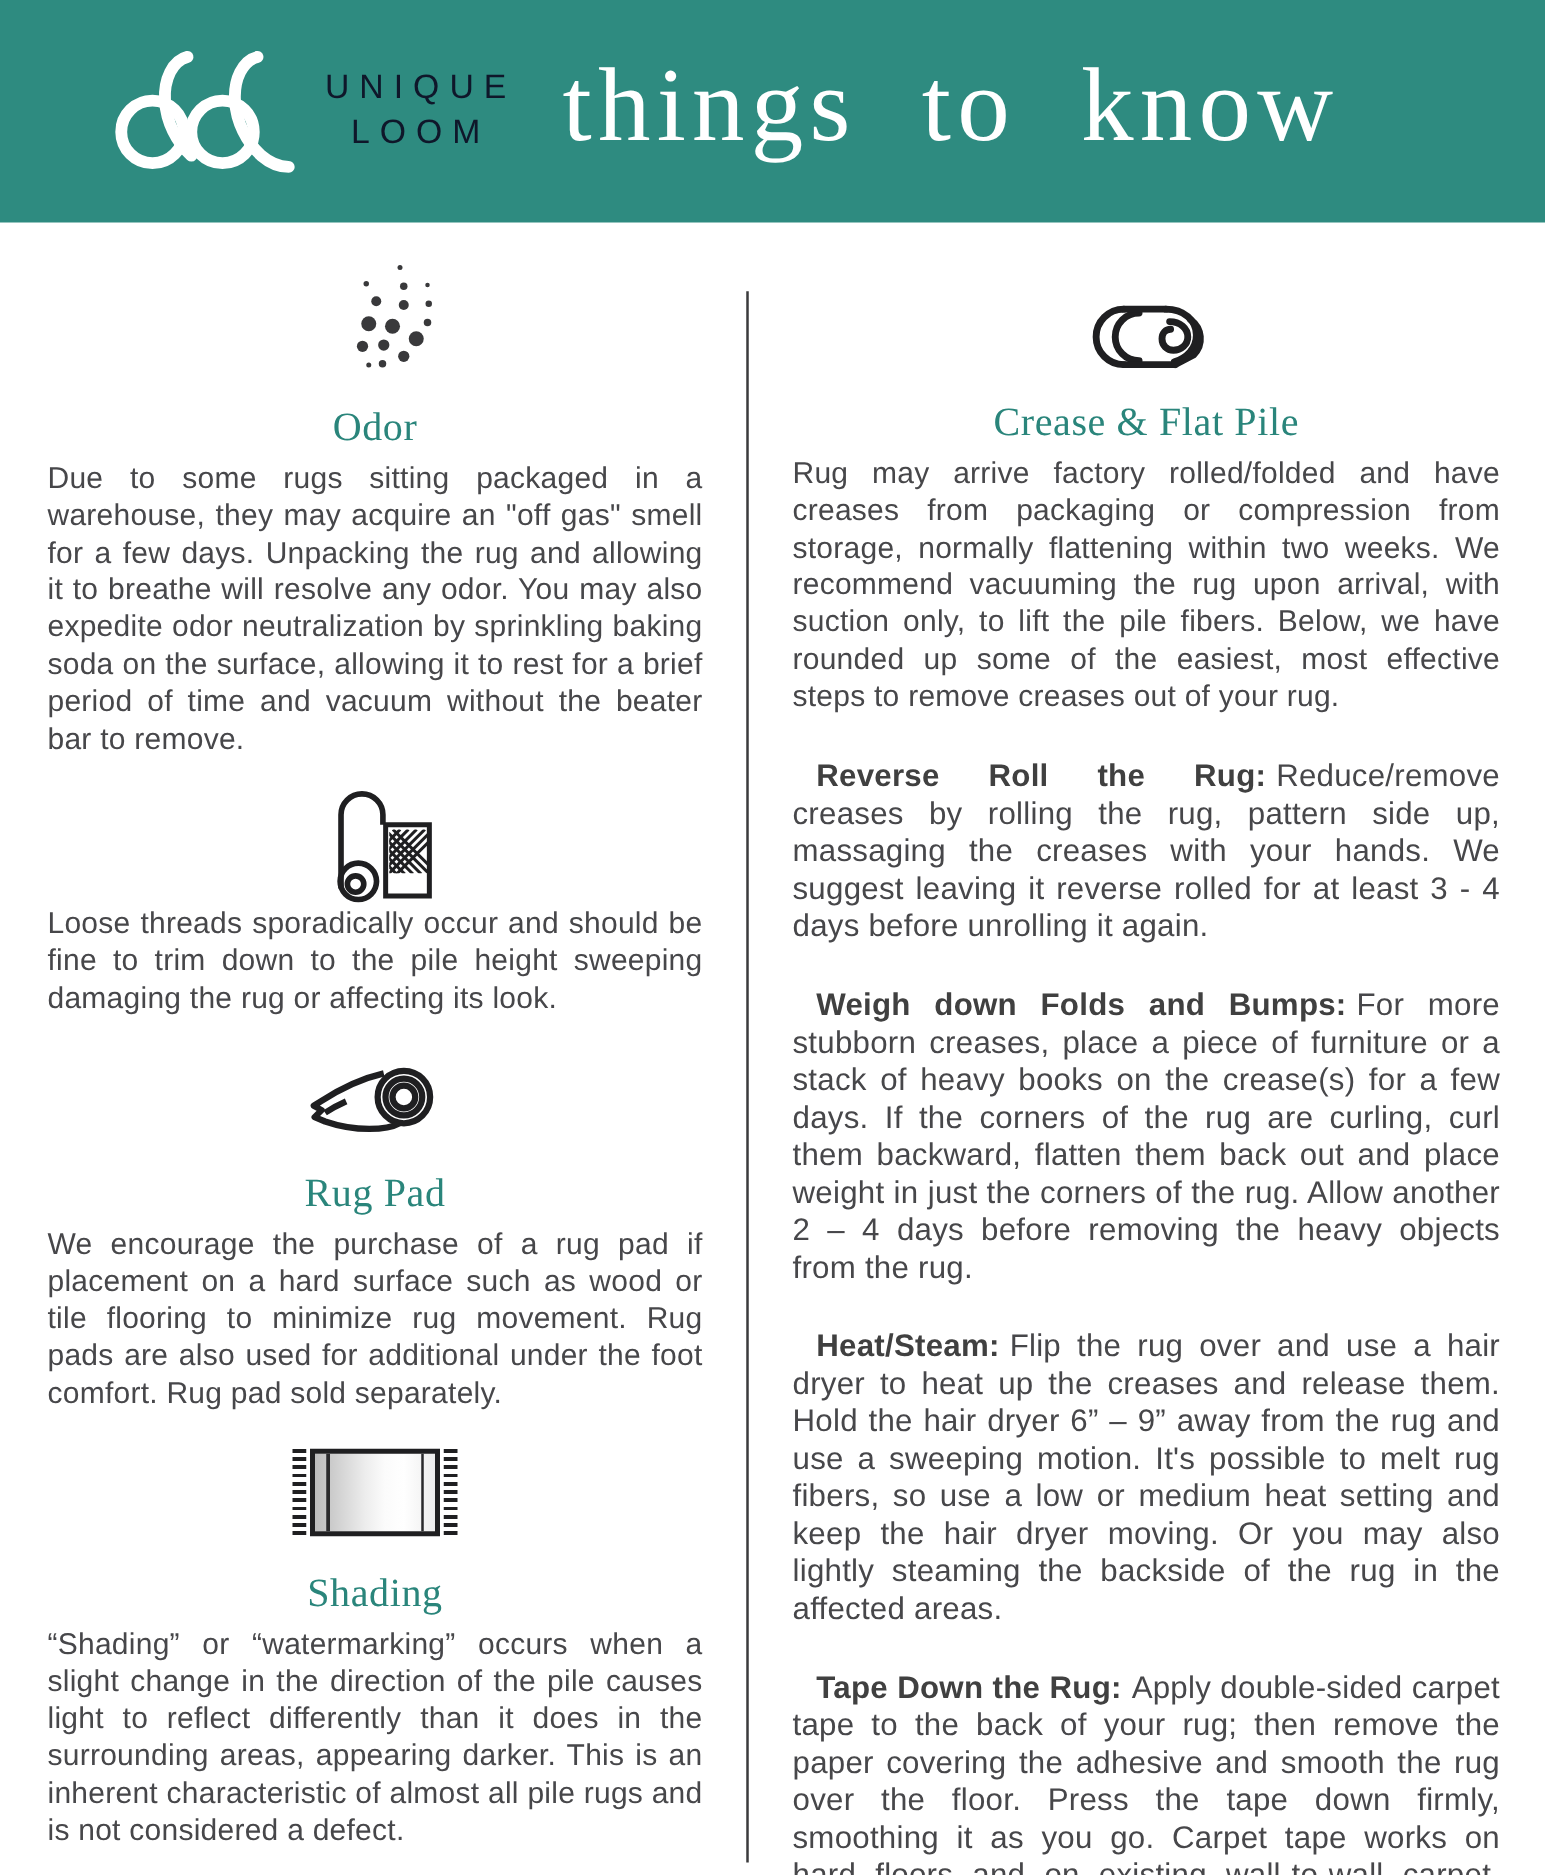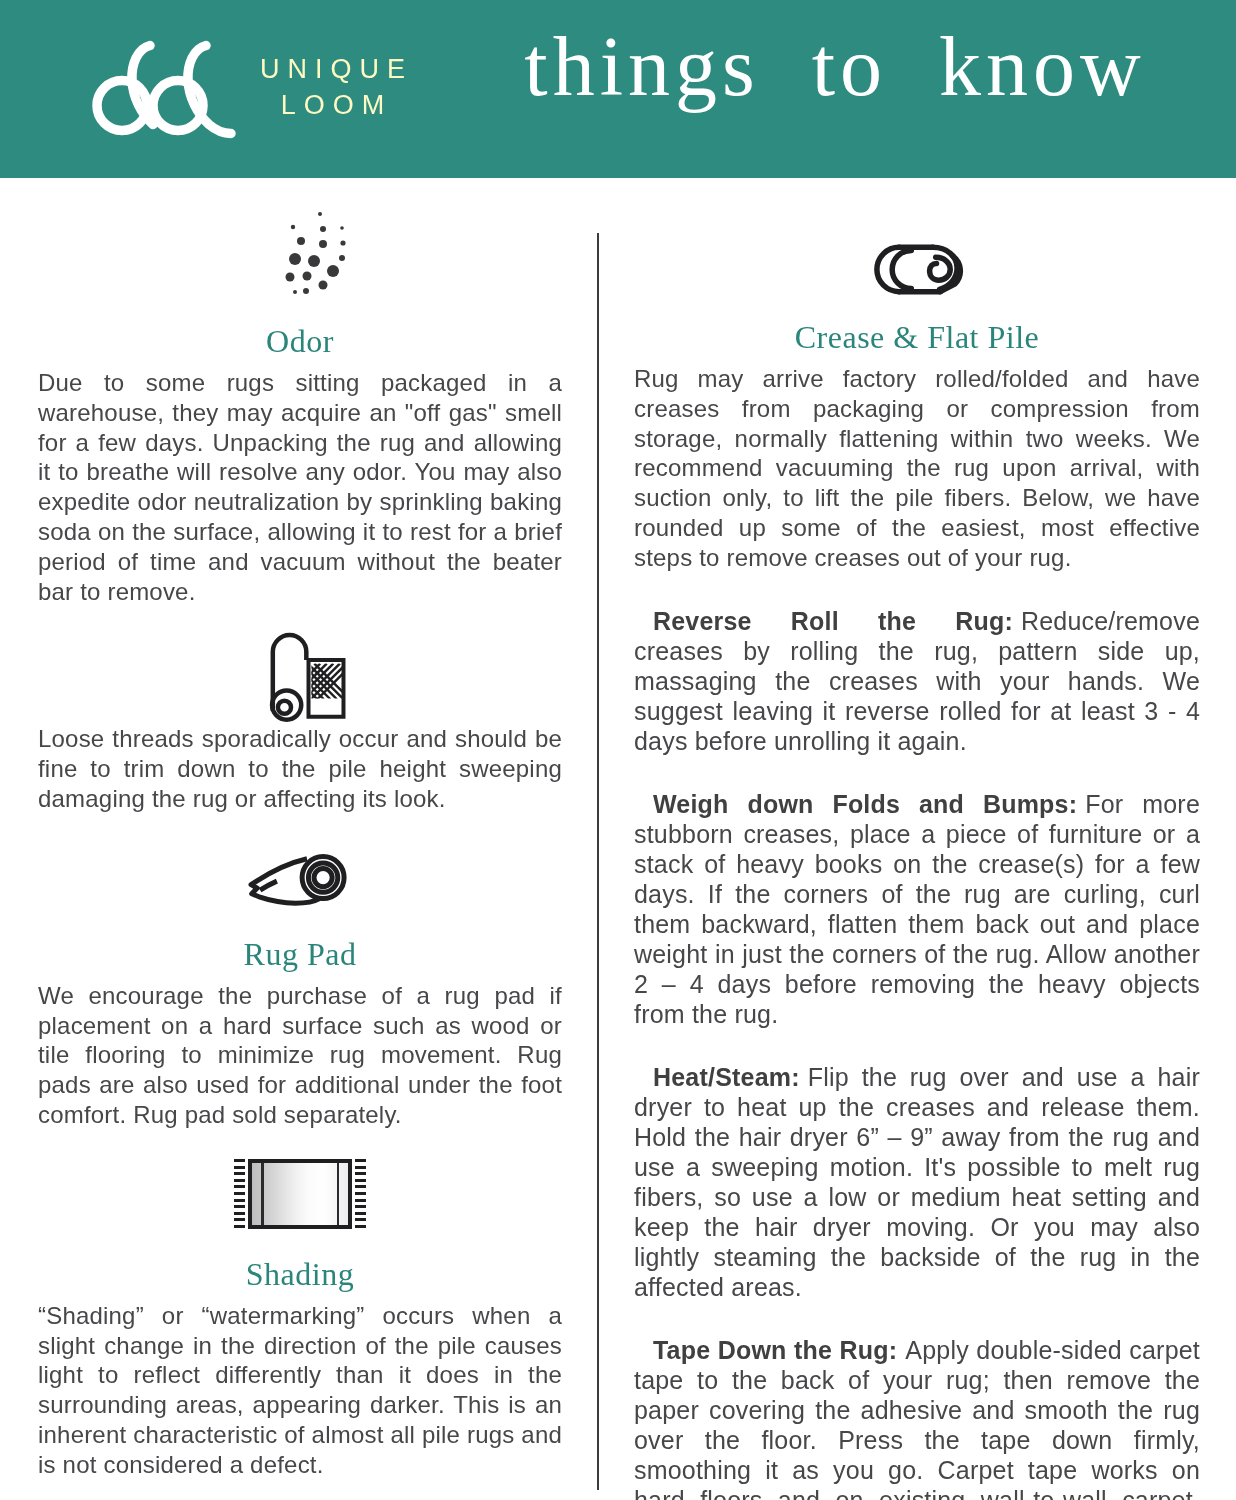--- a/index.html
+++ b/index.html
@@ -10,23 +10,23 @@
   }
   html,body{margin:0;padding:0;background:#e8e8e8;}
   .page{
     position:relative;width:1236px;height:1500px;background:#ffffff;
     font-family:"Liberation Sans",sans-serif;overflow:hidden;margin:0 auto;
   }
   
   .banner{position:absolute;top:0;left:0;width:1236px;height:178px;background:var(--teal);}
   .brand{position:absolute;left:90px;top:34px;display:flex;align-items:center;gap:20px;}
   .brand svg{width:150px;height:108px;display:block;}
-  .brand-text{color:#fef9c3;font-size:27px;letter-spacing:8px;line-height:1.32;text-align:center;font-weight:400;}
+  .brand-text{color:#0f172a;font-size:27px;letter-spacing:8px;line-height:1.32;text-align:center;font-weight:400;}
   .banner-title{
-    position:absolute;left:450px;top:18px;width:770px;margin:0;text-align:center;
+    position:absolute;left:450px;top:36px;width:770px;margin:0;
     color:#ffffff;font-family:"Liberation Serif","DejaVu Serif",serif;font-weight:400;
     font-size:84px;letter-spacing:5px;word-spacing:26px;white-space:nowrap;
   }
   
   .divider{position:absolute;left:597px;top:233px;width:2px;height:1257px;background:#3b3b3d;}
   
   .col{position:absolute;color:var(--body);}
   .col-left{left:38px;top:196px;width:524px;}
   .col-right{left:634px;top:196px;width:566px;}
   .topic{text-align:center;}

